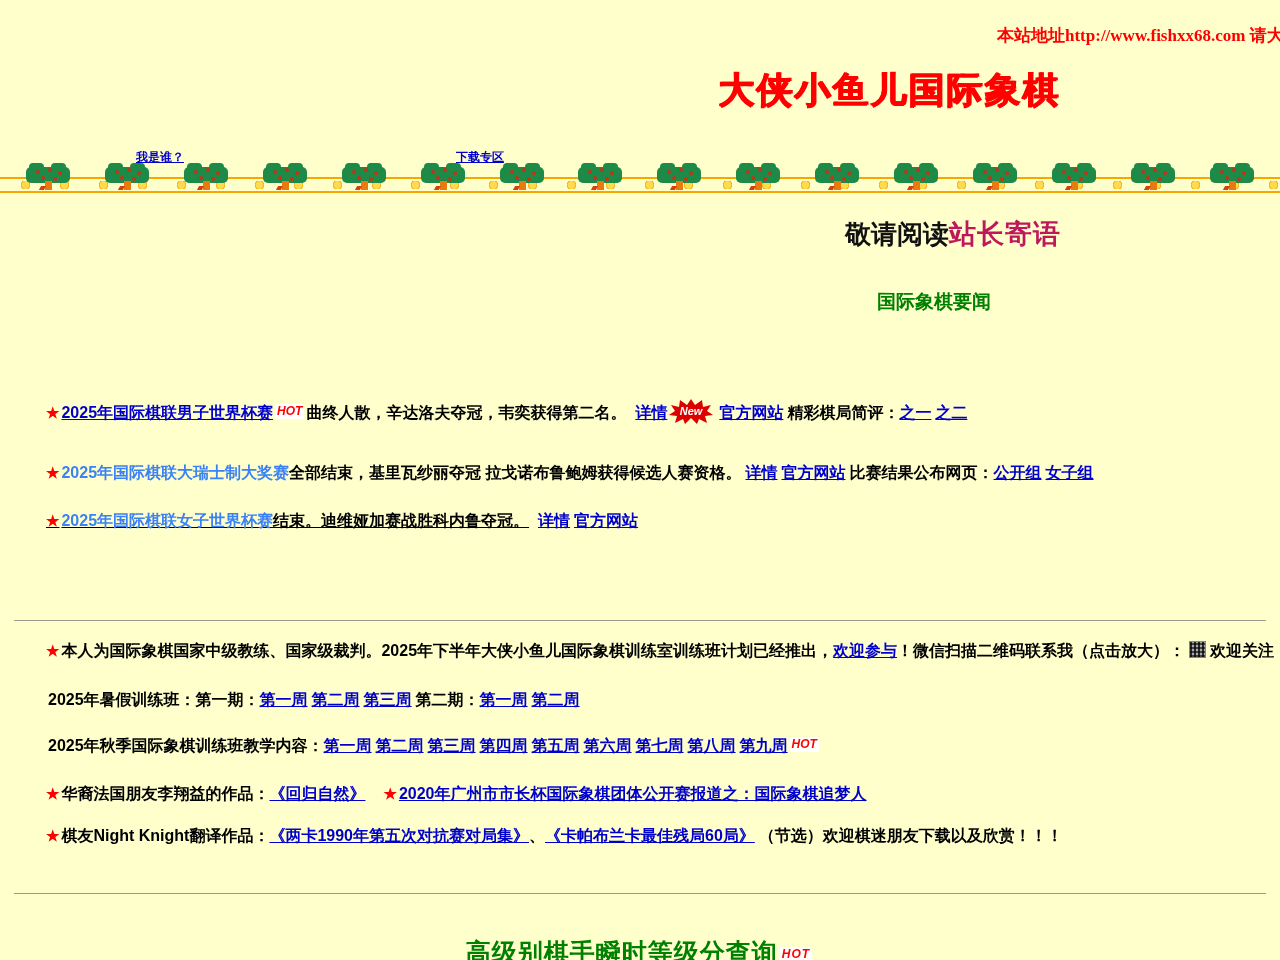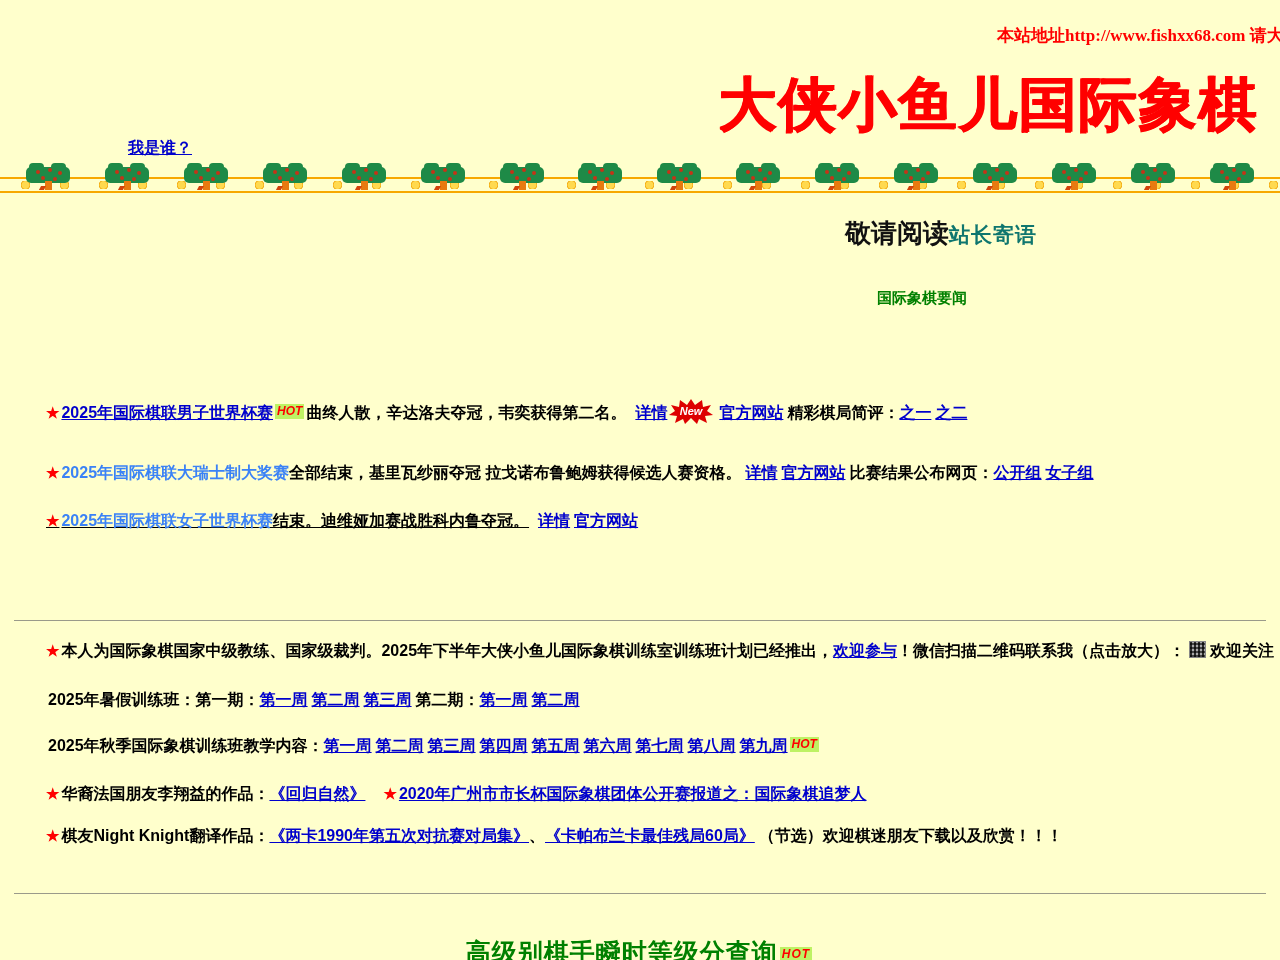--- a/index.html
+++ b/index.html
@@ -12,57 +12,57 @@
   .abs{position:absolute;}
   
   .notice{
     left:997px;top:24px;white-space:nowrap;
     font-family:"Liberation Serif", serif;
     font-weight:bold;font-size:17px;color:#FF0000;
   }
   
   .site-title{
     left:718px;top:66px;white-space:nowrap;
-    font-size:58px;font-weight:900;color:#FF0000;letter-spacing:2px;
+    font-size:36px;font-weight:900;color:#FF0000;letter-spacing:2px;
     font-family:"DejaVu Sans", sans-serif;
     text-shadow:1.5px 0 0 #FF0000, 0 1px 0 #FF0000;
   }
   
   .nav-row{left:0;top:138px;width:1280px;display:flex;}
-  .nav-cell{width:25%;text-align:center;font-size:16px;font-weight:bold;}
+  .nav-cell{width:25%;text-align:center;font-size:12px;font-weight:bold;margin-top:11px;}
   
   .tree-border{left:0;top:162px;width:1280px;height:34px;}
   .tree-track{
     position:absolute;left:0;right:0;bottom:3px;height:12px;
     border-top:2px solid #F7A800;border-bottom:2px solid #F7A800;
     background-image:radial-gradient(circle at 50% 50%, #FFD94E 3.5px, #F0A000 4.5px, rgba(0,0,0,0) 5px);
     background-size:39px 8px;background-position:6px 50%;background-repeat:repeat-x;
   }
   .tree-row{position:absolute;left:0;right:0;bottom:6px;display:flex;justify-content:space-between;padding:0 24px;}
   .tree{position:relative;width:48px;height:27px;flex:0 0 auto;}
   .foliage{position:absolute;left:2px;top:4px;width:44px;height:16px;background:#1E8A47;border-radius:5px;}
   .foliage::before{content:"";position:absolute;left:3px;top:-4px;width:15px;height:10px;background:#1E8A47;border-radius:4px;}
   .foliage::after{content:"";position:absolute;right:4px;top:-4px;width:15px;height:10px;background:#1E8A47;border-radius:4px;}
   .berries{position:absolute;left:12px;top:7px;width:4px;height:4px;background:#C63317;border-radius:50%;
     box-shadow:12px -2px 0 #C63317, 22px 1px 0 #C63317, 5px 6px 0 #C63317, 17px 7px 0 #C63317;}
   .trunk{position:absolute;left:21px;bottom:0;width:7px;height:9px;background:#E87A10;}
   .trunk::before{content:"";position:absolute;left:-5px;bottom:0;width:5px;height:4px;background:#D2430B;transform:skewX(-28deg);}
   
   .intro-row{left:845px;top:216px;white-space:nowrap;}
   .read-prefix{font-size:26px;font-weight:bold;color:#111111;vertical-align:baseline;}
-  .webmaster-link{font-size:21px;font-weight:600;color:#0f766e;text-decoration:none;letter-spacing:1px;}
-  .news-heading{left:877px;top:289px;font-size:15px;font-weight:bold;color:#008000;}
+  .webmaster-link{font-size:27px;font-weight:600;color:#be185d;text-decoration:none;letter-spacing:1px;}
+  .news-heading{left:877px;top:289px;font-size:19px;font-weight:bold;color:#008000;}
   
   .line{white-space:nowrap;font-size:16px;font-weight:bold;color:#000000;}
   .star{color:#FF0000;font-size:15px;margin-right:2px;}
   .navy{color:#3b82f6;}
   .gap-l{margin-left:9px;}
   .gap-s{margin-left:4px;}
   .hot-badge{
-    display:inline-block;background:#bef264;color:#FF0000;
+    display:inline-block;background:#ffffff;color:#FF0000;
     font-size:12px;font-weight:bold;font-style:italic;
     padding:0 2px;line-height:15px;vertical-align:3px;margin:0 2px;
   }
   .new-badge{vertical-align:-6px;margin:0 2px;}
   .qr-thumb{
     display:inline-block;width:15px;height:15px;vertical-align:-2px;margin:0 4px;
     background-image:
       repeating-linear-gradient(0deg,#555 0 2px, rgba(200,200,200,.85) 2px 4px),
       repeating-linear-gradient(90deg,#333 0 2px, #cfcfcf 2px 4px);
     background-blend-mode:multiply;
@@ -77,20 +77,21 @@
 </style>
 </head>
 <body>
 
 <div class="abs notice">本站地址http://www.fishxx68.com 请大家</div>
 
 <div class="abs site-title">大侠小鱼儿国际象棋</div>
 
 <div class="abs nav-row">
   <div class="nav-cell"><a>我是谁？</a></div>
+  <div class="nav-cell"><a>下载专区</a></div>
 </div>
 
 <div class="abs tree-border">
   <div class="tree-track"></div>
   <div class="tree-row">
     <span class="tree">
       <span class="foliage"></span>
       <span class="berries"></span>
       <span class="trunk"></span>
     </span>

